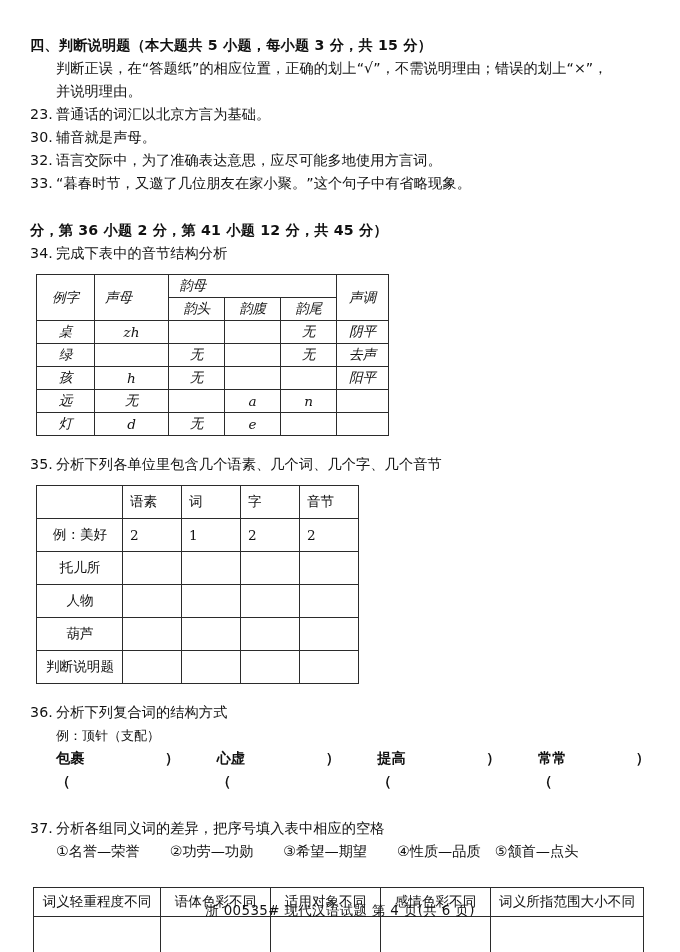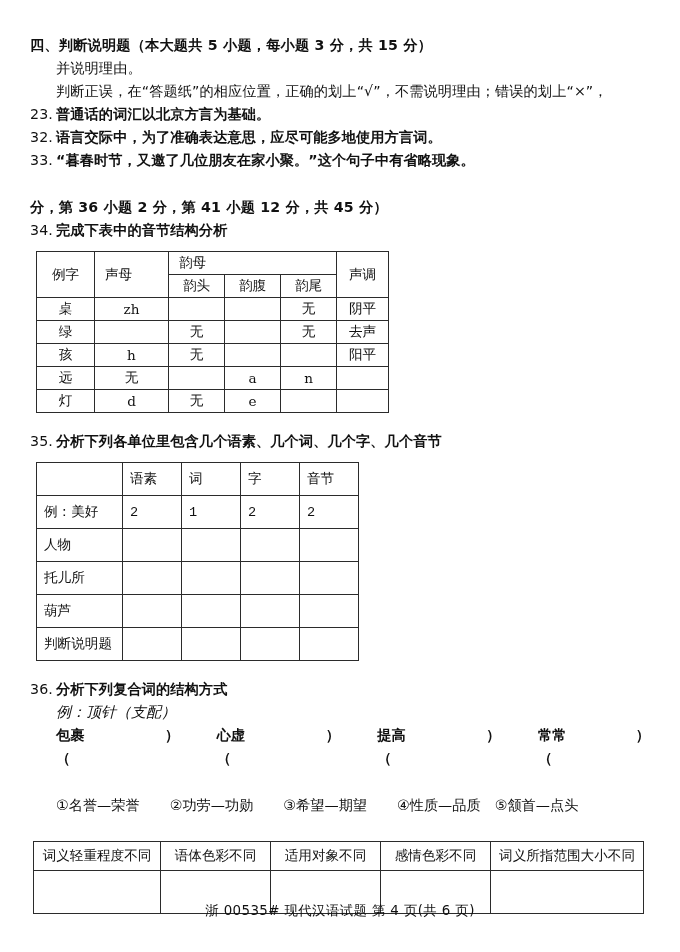--- a/index.html
+++ b/index.html
@@ -48,26 +48,25 @@
     line-height: 23px;
     display: flex;
     align-items: baseline;
     letter-spacing: .1px;
   }
   .q-num {
     display: inline-block;
     min-width: 26px;
     flex: 0 0 auto;
   }
-  .q-body { flex: 1 1 auto; font-weight: bold; }
+  .q-body { flex: 1 1 auto; }
   .sub-line {
-    font-size: 15px;
+    font-size: 13px;
     line-height: 23px;
     padding-left: 26px;
-    font-style: italic;
   }
   .gap-sm { height: 9px; }
   .gap-md { height: 17px; }
   .gap-lg { height: 24px; }
 
   
   table.exam {
     border-collapse: collapse;
     table-layout: fixed;
     font-size: 13.6px;
@@ -75,36 +74,36 @@
   }
   table.exam td, table.exam th {
     border: 1px solid #2b2b2b;
     padding: 0 6px;
     font-weight: normal;
     vertical-align: middle;
     box-sizing: border-box;
   }
 
   
-  #tbl-syllable { width: 352px; margin-left: 6px; }
+  #tbl-syllable { width: 352px; margin-left: 6px; font-style: italic; }
   #tbl-syllable td { height: 23px; text-align: center; }
   #tbl-syllable td.lbl-left { text-align: left; padding-left: 10px; }
   #tbl-syllable td.hdr-tall { height: 46px; }
   #tbl-syllable col.c0 { width: 58px; }
   #tbl-syllable col.c1 { width: 74px; }
   #tbl-syllable col.c2 { width: 56px; }
   #tbl-syllable col.c3 { width: 56px; }
   #tbl-syllable col.c4 { width: 56px; }
   #tbl-syllable col.c5 { width: 52px; }
   .lat { font-family: "DejaVu Serif", "Liberation Serif", serif; }
 
   
   #tbl-morph { width: 322px; margin-left: 6px; }
-  #tbl-morph td { height: 33px; font-family: Liberation Mono, monospace; }
-  #tbl-morph td.rowhdr { text-align: left; padding-left: 7px; }
+  #tbl-morph td { height: 33px; }
+  #tbl-morph td.rowhdr { text-align: center; padding-left: 7px; }
   #tbl-morph td.val { text-align: left; padding-left: 7px; }
   #tbl-morph td.colhdr { text-align: left; padding-left: 7px; }
   #tbl-morph col.m0 { width: 86px; }
   #tbl-morph col.m1 { width: 59px; }
   #tbl-morph col.m2 { width: 59px; }
   #tbl-morph col.m3 { width: 59px; }
   #tbl-morph col.m4 { width: 59px; }
 
   
   #tbl-synonym { width: 610px; margin-left: 3px; }
@@ -146,26 +145,30 @@
     letter-spacing: .4px;
   }
 </style>
 </head>
 <body>
 
 <div class="page">
 
   <div class="sec-head">四、判断说明题（本大题共 5 小题，每小题 3 分，共 15 分）</div>
 
+  <div class="indent-para">判断正误，在“答题纸”的相应位置，正确的划上“√”，不需说明理由；错误的划上“×”，</div>
   <div class="indent-para">并说明理由。</div>
-  <div class="indent-para">判断正误，在“答题纸”的相应位置，正确的划上“√”，不需说明理由；错误的划上“×”，</div>
 
   <div class="q-line">
     <span class="q-num">23.</span>
     <span class="q-body">普通话的词汇以北京方言为基础。</span>
+  </div>
+  <div class="q-line">
+    <span class="q-num">30.</span>
+    <span class="q-body">辅音就是声母。</span>
   </div>
   <div class="q-line">
     <span class="q-num">32.</span>
     <span class="q-body">语言交际中，为了准确表达意思，应尽可能多地使用方言词。</span>
   </div>
   <div class="q-line">
     <span class="q-num">33.</span>
     <span class="q-body">“暮春时节，又邀了几位朋友在家小聚。”这个句子中有省略现象。</span>
   </div>
 
@@ -269,28 +272,28 @@
         <td class="colhdr">音节</td>
       </tr>
       <tr>
         <td class="rowhdr">例：美好</td>
         <td class="val lat">2</td>
         <td class="val lat">1</td>
         <td class="val lat">2</td>
         <td class="val lat">2</td>
       </tr>
       <tr>
+        <td class="rowhdr">托儿所</td>
+        <td class="val"></td>
+        <td class="val"></td>
+        <td class="val"></td>
+        <td class="val"></td>
+      </tr>
+      <tr>
         <td class="rowhdr">人物</td>
-        <td class="val"></td>
-        <td class="val"></td>
-        <td class="val"></td>
-        <td class="val"></td>
-      </tr>
-      <tr>
-        <td class="rowhdr">托儿所</td>
         <td class="val"></td>
         <td class="val"></td>
         <td class="val"></td>
         <td class="val"></td>
       </tr>
       <tr>
         <td class="rowhdr">葫芦</td>
         <td class="val"></td>
         <td class="val"></td>
         <td class="val"></td>
@@ -330,20 +333,24 @@
     <span class="blank-item">）</span>
     <span class="blank-sp" style="width:40px"></span>
 
     <span class="blank-item">常常（</span>
     <span class="blank-sp" style="width:62px"></span>
     <span class="blank-item">）</span>
   </div>
 
   <div class="gap-lg"></div>
 
+  <div class="q-line">
+    <span class="q-num">37.</span>
+    <span class="q-body">分析各组同义词的差异，把序号填入表中相应的空格</span>
+  </div>
 
   <div class="choice-row">
     <span class="choice">①名誉—荣誉</span>
     <span style="width:30px;display:inline-block"></span>
     <span class="choice">②功劳—功勋</span>
     <span style="width:30px;display:inline-block"></span>
     <span class="choice">③希望—期望</span>
     <span style="width:30px;display:inline-block"></span>
     <span class="choice">④性质—品质</span>
     <span style="width:14px;display:inline-block"></span>

